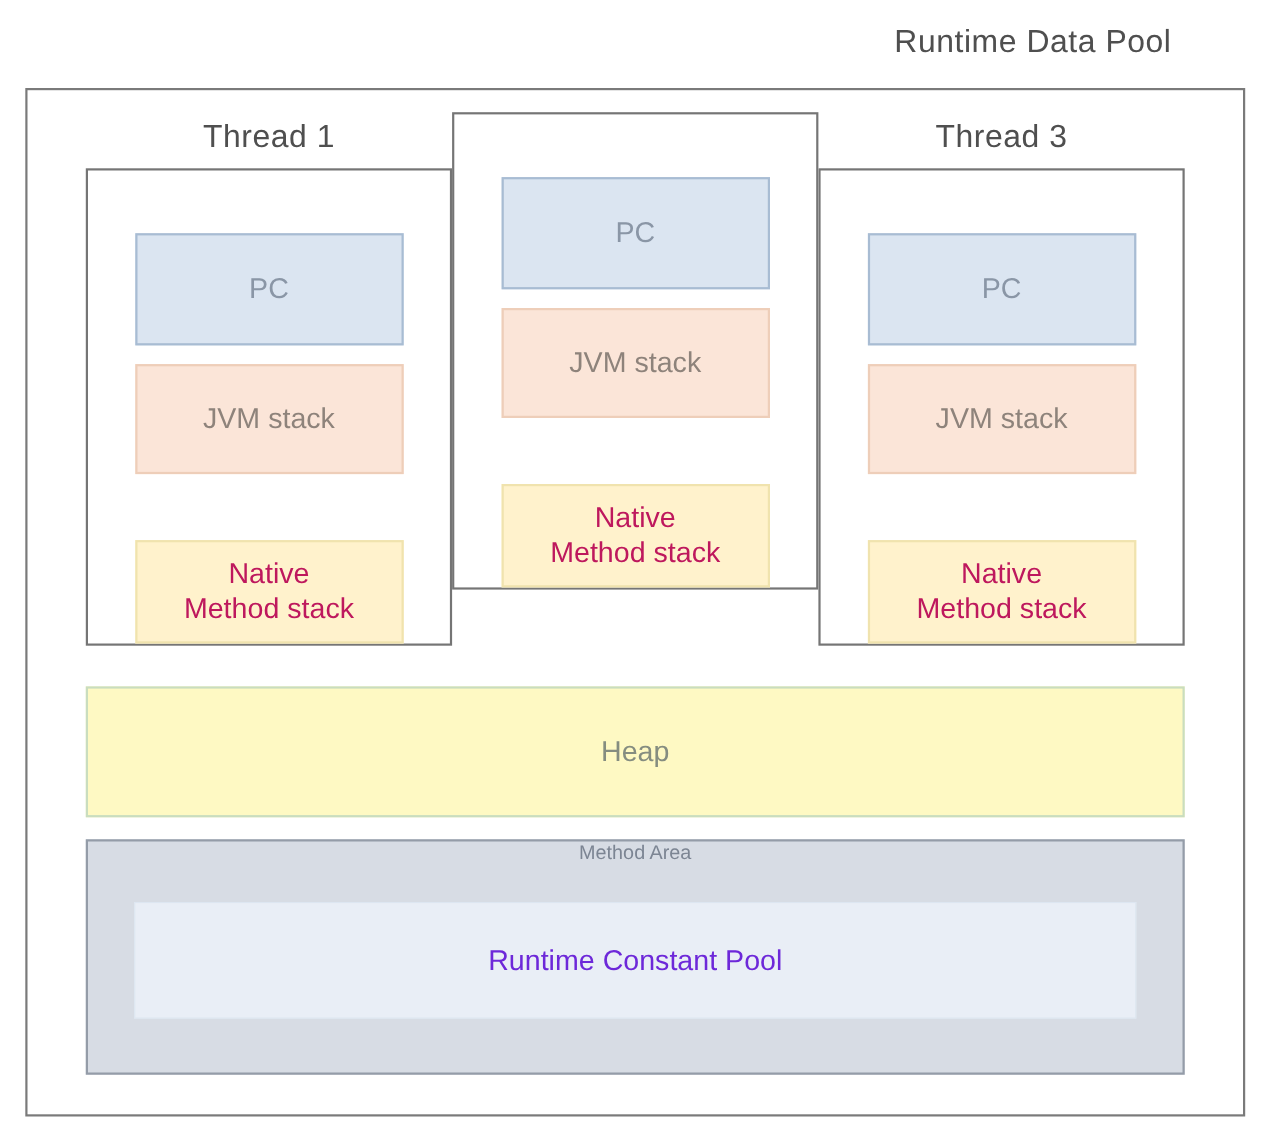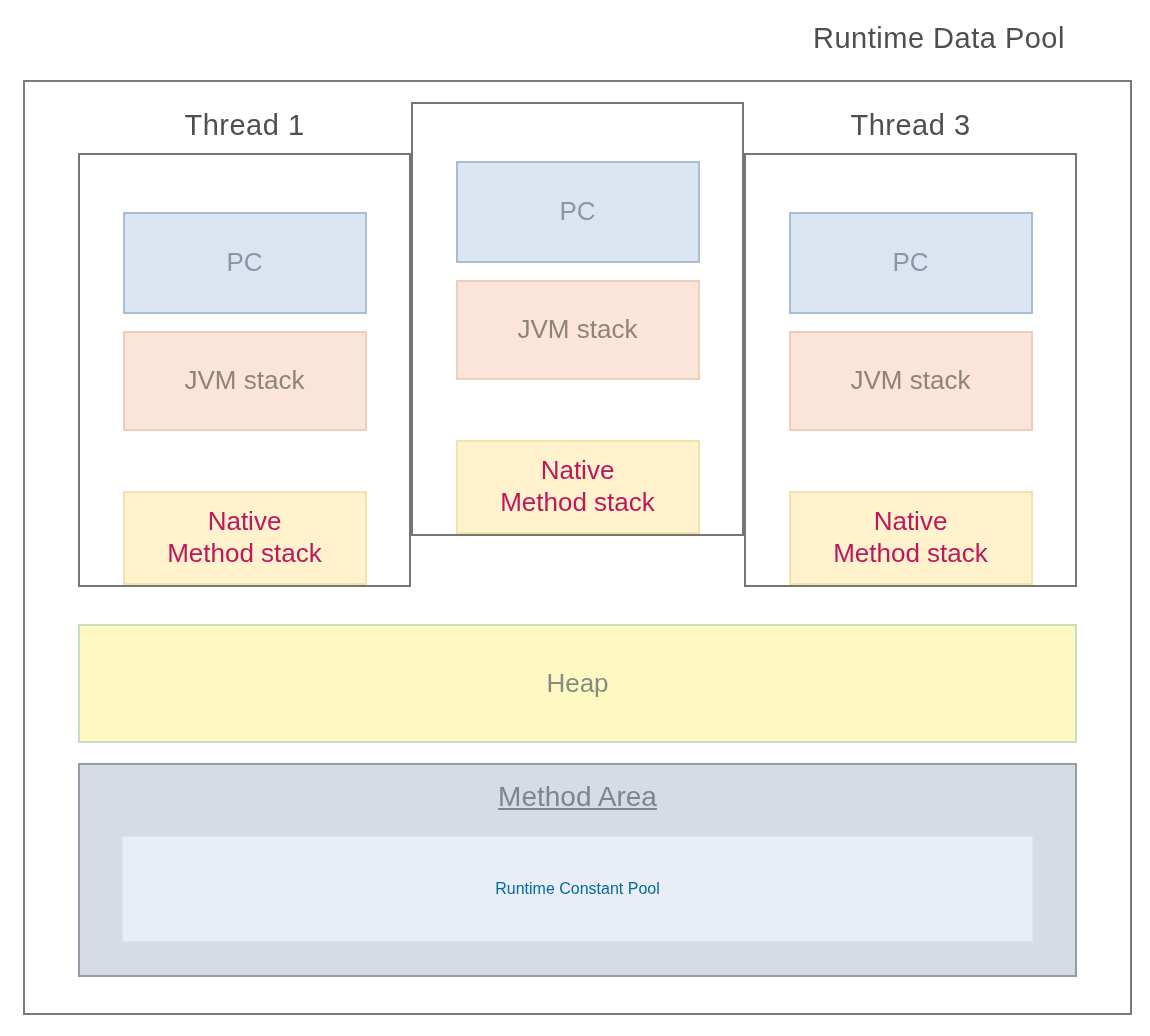--- a/index.html
+++ b/index.html
@@ -107,39 +107,37 @@
     color: #858d80;
   }
   .method-area-box {
     margin-top: 20px;
     height: 214px;
     background: #d7dce4;
     border: 2px solid #949ca8;
     box-sizing: border-box;
   }
   .method-area-label {
-    padding-top: 16px;
     height: 38px;
     text-align: center;
-    font-size: 28px;
+    font-size: 18px;
     color: #7c8593;
-    text-decoration: underline;
   }
   .rcp-box {
     margin: 17px auto 0;
     width: calc(100% - 84px);
     height: 106px;
     background: #e9eef6;
     border: 1px solid #dde6f1;
     box-sizing: border-box;
     display: flex;
     align-items: center;
     justify-content: center;
-    font-size: 16px;
-    color: #0369a1;
+    font-size: 26px;
+    color: #6d28d9;
   }
 </style>
 </head>
 <body>
 
 <div class="screen">
 
   <div class="diagram-title">Runtime Data Pool</div>
 
   <div class="outer-box">

